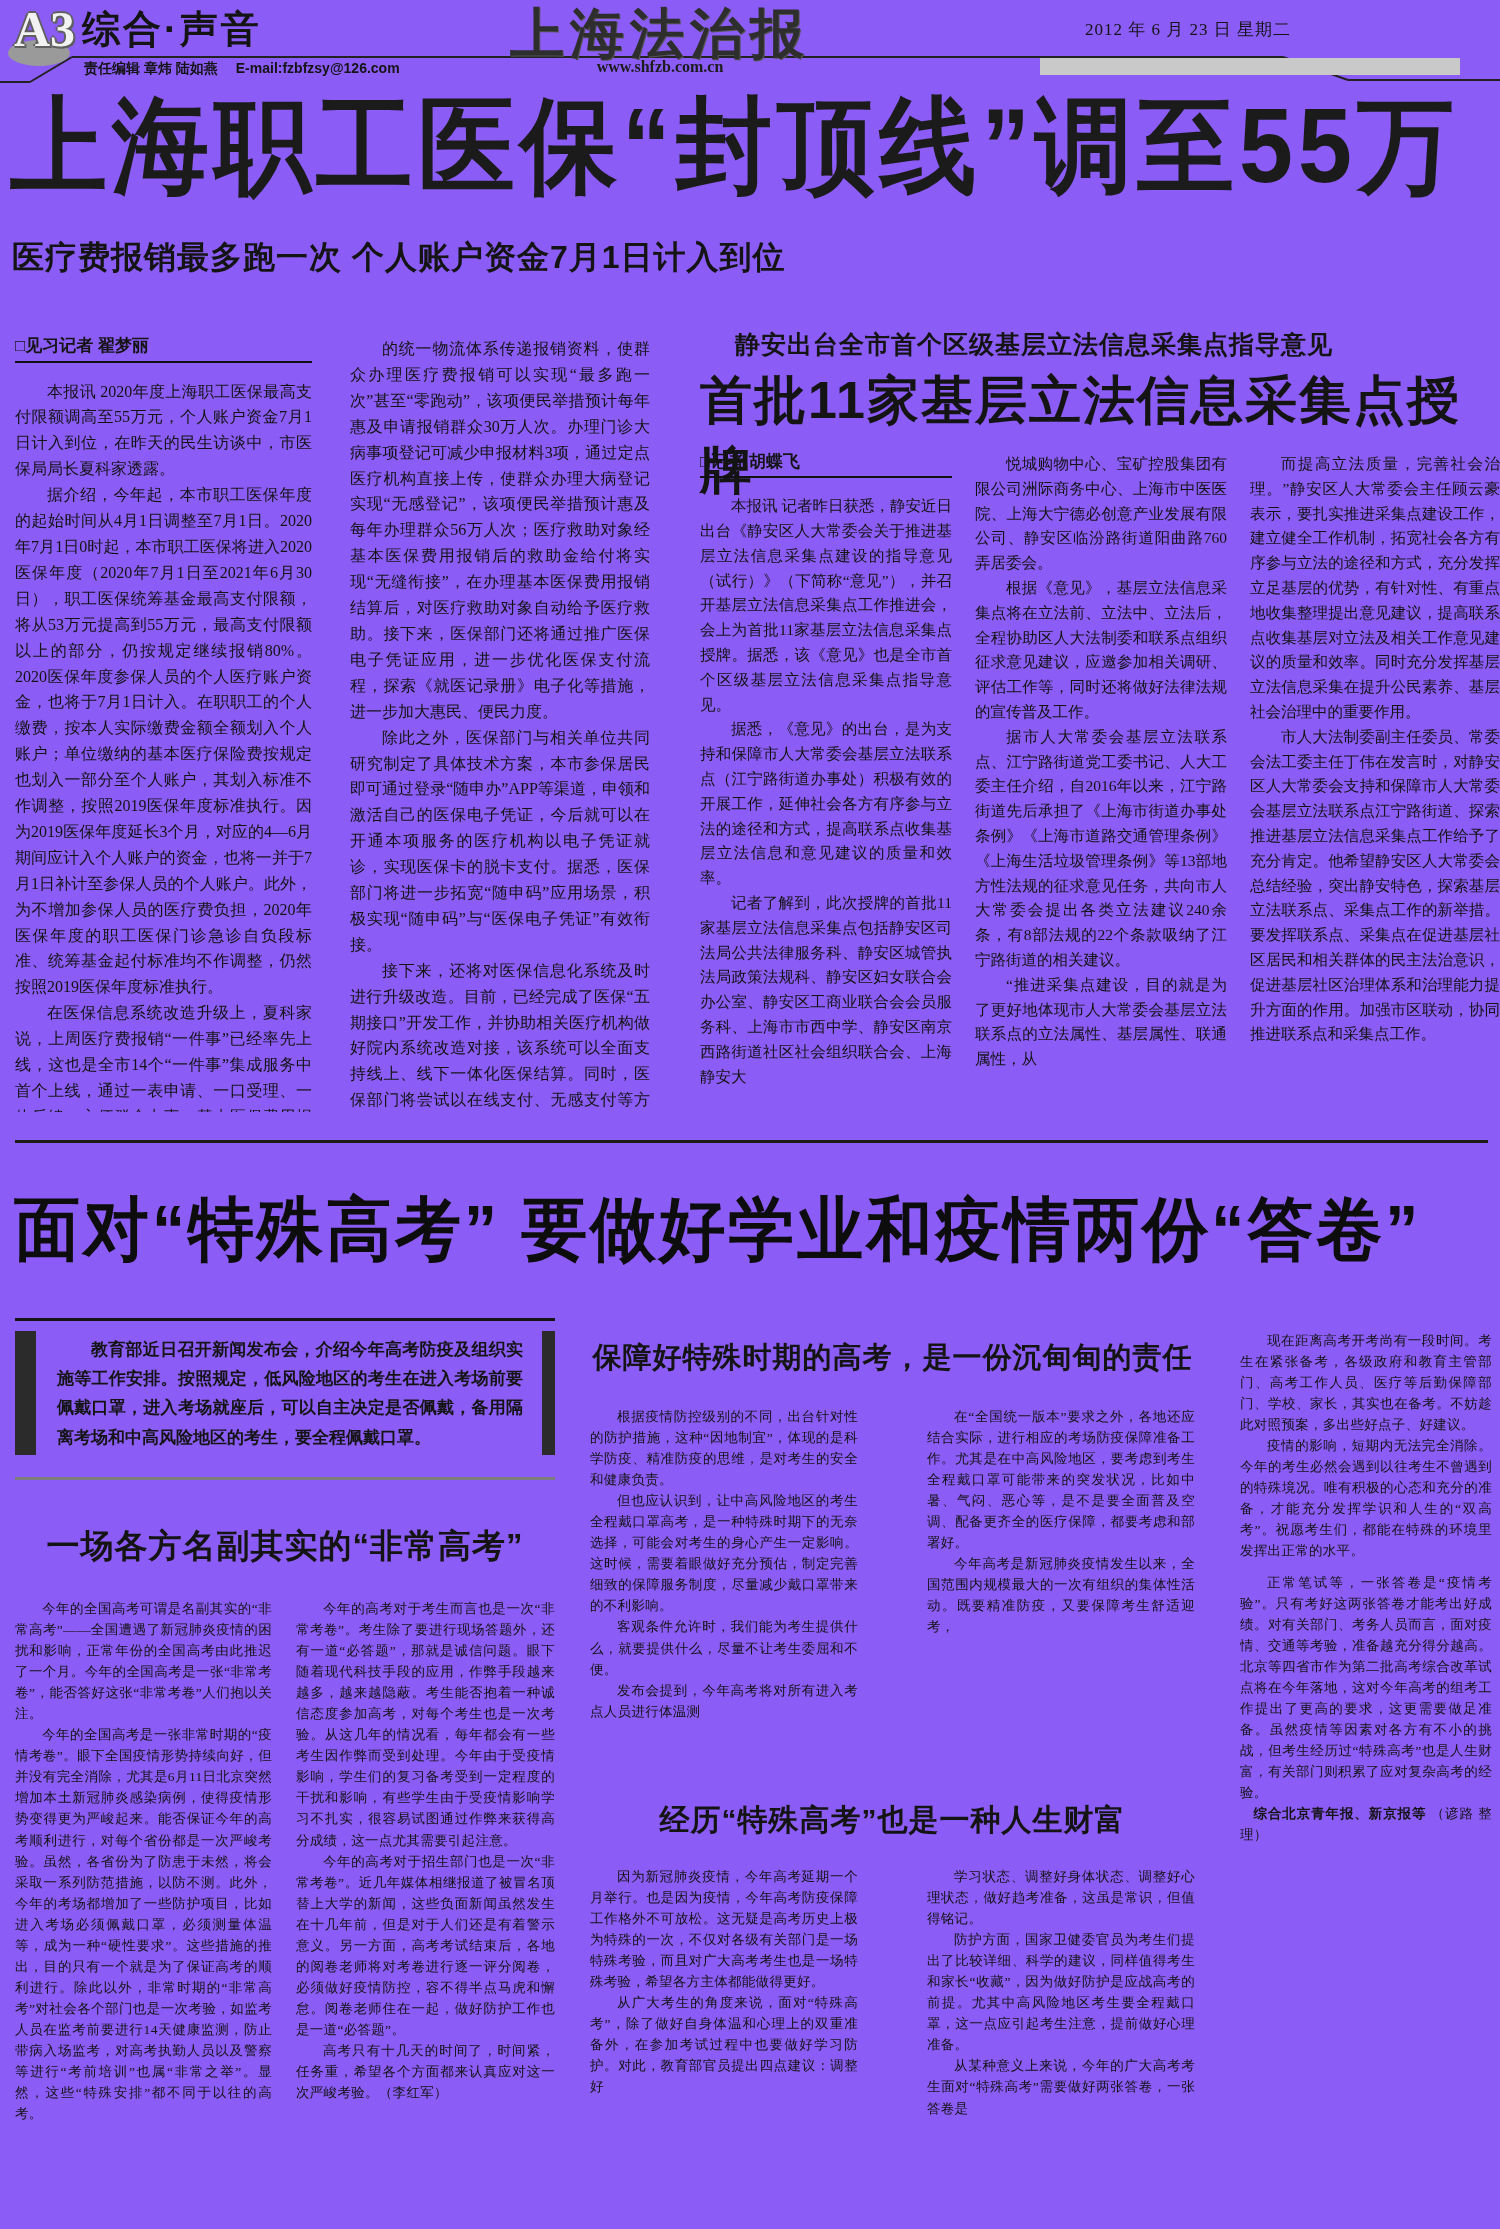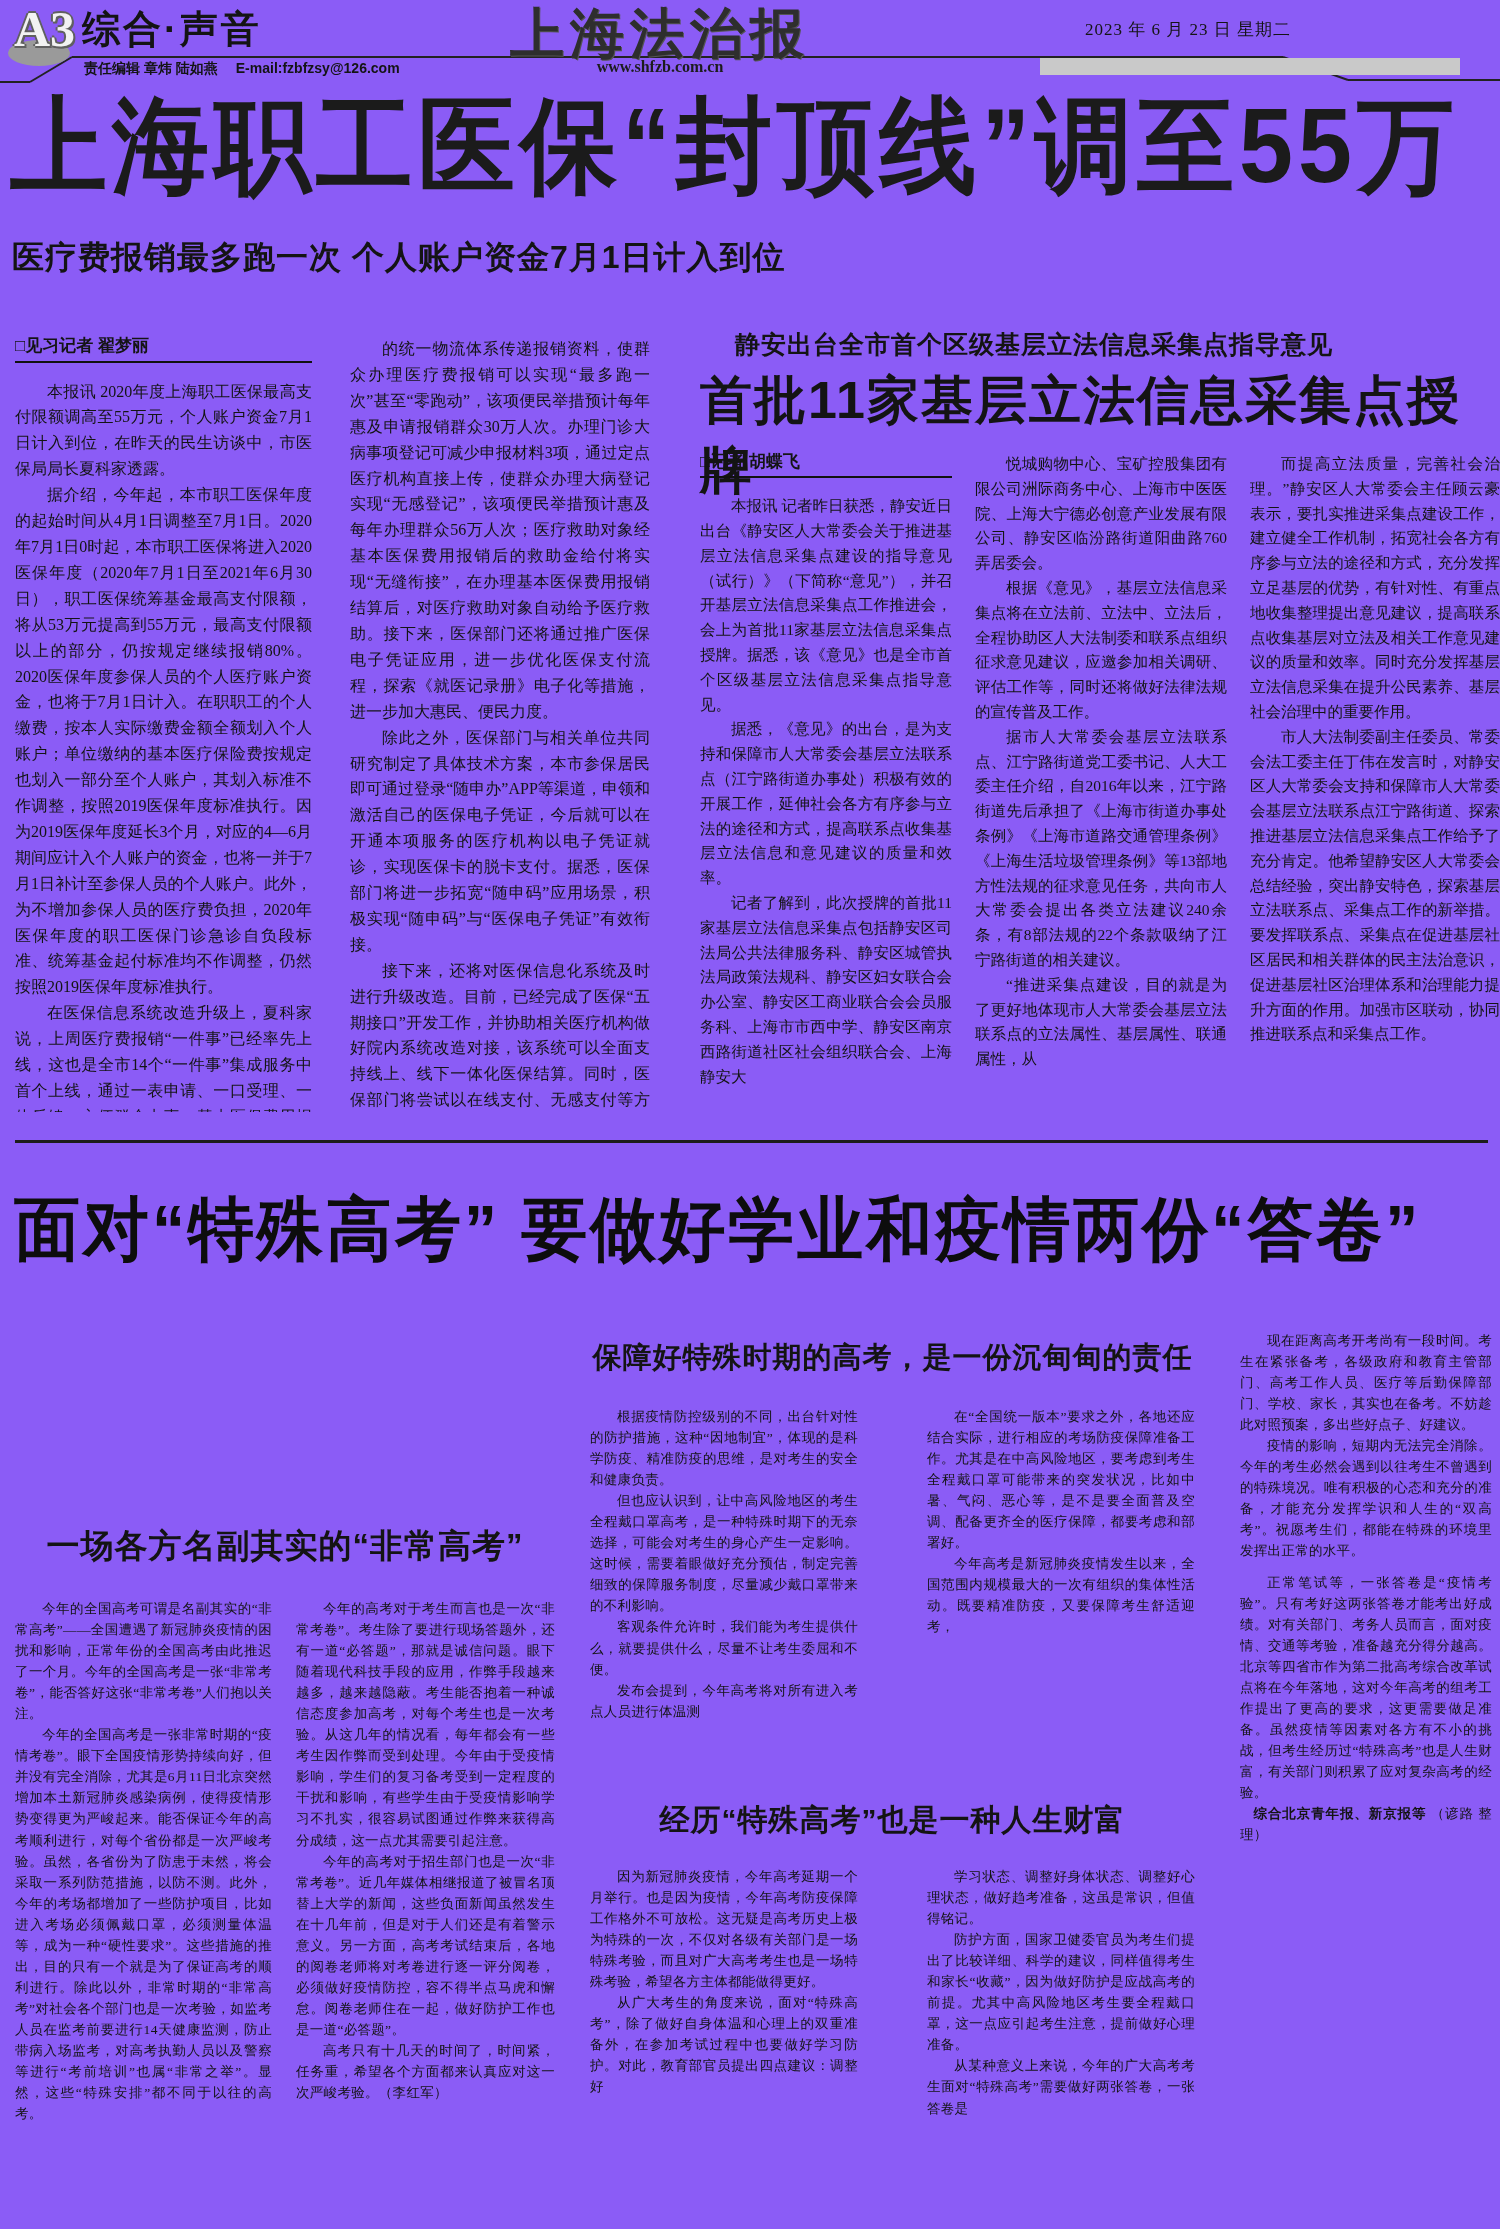--- a/index.html
+++ b/index.html
@@ -101,21 +101,21 @@
   </div>
   <div class="hdr-graybar"></div>
   <div class="hdr-ellipse"></div>
   <div class="hdr-a3 sans">A3</div>
   <div class="hdr-section sans">综合·声音</div>
   <div class="hdr-editors sans">
     <span>责任编辑 章炜 陆如燕</span><span>E-mail:fzbfzsy@126.com</span>
   </div>
   <div class="masthead">上海法治报</div>
   <div class="masthead-url">www.shfzb.com.cn</div>
-  <div class="hdr-date">2023 年 6 月 23 日 星期二</div>
+  <div class="hdr-date">2012 年 6 月 23 日 星期二</div>
 
   <div class="a1-headline sans">上海职工医保“封顶线”调至55万</div>
   <div class="a1-subhead sans">医疗费报销最多跑一次 个人账户资金7月1日计入到位</div>
 
   <div class="col a1-col1 body16">
     <div class="byline">□见习记者 翟梦丽</div>
     <div>
         <p>本报讯 2020年度上海职工医保最高支付限额调高至55万元，个人账户资金7月1日计入到位，在昨天的民生访谈中，市医保局局长夏科家透露。</p>
         <p>据介绍，今年起，本市职工医保年度的起始时间从4月1日调整至7月1日。2020年7月1日0时起，本市职工医保将进入2020医保年度（2020年7月1日至2021年6月30日），职工医保统筹基金最高支付限额，将从53万元提高到55万元，最高支付限额以上的部分，仍按规定继续报销80%。2020医保年度参保人员的个人医疗账户资金，也将于7月1日计入。在职职工的个人缴费，按本人实际缴费金额全额划入个人账户；单位缴纳的基本医疗保险费按规定也划入一部分至个人账户，其划入标准不作调整，按照2019医保年度标准执行。因为2019医保年度延长3个月，对应的4—6月期间应计入个人账户的资金，也将一并于7月1日补计至参保人员的个人账户。此外，为不增加参保人员的医疗费负担，2020年医保年度的职工医保门诊急诊自负段标准、统筹基金起付标准均不作调整，仍然按照2019医保年度标准执行。</p>
         <p>在医保信息系统改造升级上，夏科家说，上周医疗费报销“一件事”已经率先上线，这也是全市14个“一件事”集成服务中首个上线，通过一表申请、一口受理、一体反馈，方便群众办事。基本医保费用报销结算依托“一网通办”</p>
@@ -151,20 +151,25 @@
     <div>
         <p>而提高立法质量，完善社会治理。”静安区人大常委会主任顾云豪表示，要扎实推进采集点建设工作，建立健全工作机制，拓宽社会各方有序参与立法的途径和方式，充分发挥立足基层的优势，有针对性、有重点地收集整理提出意见建议，提高联系点收集基层对立法及相关工作意见建议的质量和效率。同时充分发挥基层立法信息采集在提升公民素养、基层社会治理中的重要作用。</p>
         <p>市人大法制委副主任委员、常委会法工委主任丁伟在发言时，对静安区人大常委会支持和保障市人大常委会基层立法联系点江宁路街道、探索推进基层立法信息采集点工作给予了充分肯定。他希望静安区人大常委会总结经验，突出静安特色，探索基层立法联系点、采集点工作的新举措。要发挥联系点、采集点在促进基层社区居民和相关群体的民主法治意识，促进基层社区治理体系和治理能力提升方面的作用。加强市区联动，协同推进联系点和采集点工作。</p>
       </div>
   </div>
 
   <div class="divider"></div>
 
   <div class="ft-headline sans">面对“特殊高考” 要做好学业和疫情两份“答卷”</div>
 
+  <div class="intro-box">
+    <div class="intro-bar-l"></div>
+    <div class="intro-bar-r"></div>
+    <div class="intro-text">教育部近日召开新闻发布会，介绍今年高考防疫及组织实施等工作安排。按照规定，低风险地区的考生在进入考场前要佩戴口罩，进入考场就座后，可以自主决定是否佩戴，备用隔离考场和中高风险地区的考生，要全程佩戴口罩。</div>
+  </div>
 
   <div class="sec-title s1-title">一场各方名副其实的“非常高考”</div>
   <div class="col s1-col1 ftbody">
     <div>
         <p>今年的全国高考可谓是名副其实的“非常高考”——全国遭遇了新冠肺炎疫情的困扰和影响，正常年份的全国高考由此推迟了一个月。今年的全国高考是一张“非常考卷”，能否答好这张“非常考卷”人们抱以关注。</p>
         <p>今年的全国高考是一张非常时期的“疫情考卷”。眼下全国疫情形势持续向好，但并没有完全消除，尤其是6月11日北京突然增加本土新冠肺炎感染病例，使得疫情形势变得更为严峻起来。能否保证今年的高考顺利进行，对每个省份都是一次严峻考验。虽然，各省份为了防患于未然，将会采取一系列防范措施，以防不测。此外，今年的考场都增加了一些防护项目，比如进入考场必须佩戴口罩，必须测量体温等，成为一种“硬性要求”。这些措施的推出，目的只有一个就是为了保证高考的顺利进行。除此以外，非常时期的“非常高考”对社会各个部门也是一次考验，如监考人员在监考前要进行14天健康监测，防止带病入场监考，对高考执勤人员以及警察等进行“考前培训”也属“非常之举”。显然，这些“特殊安排”都不同于以往的高考。</p>
       </div>
   </div>
   <div class="col s1-col2 ftbody">
     <div>

